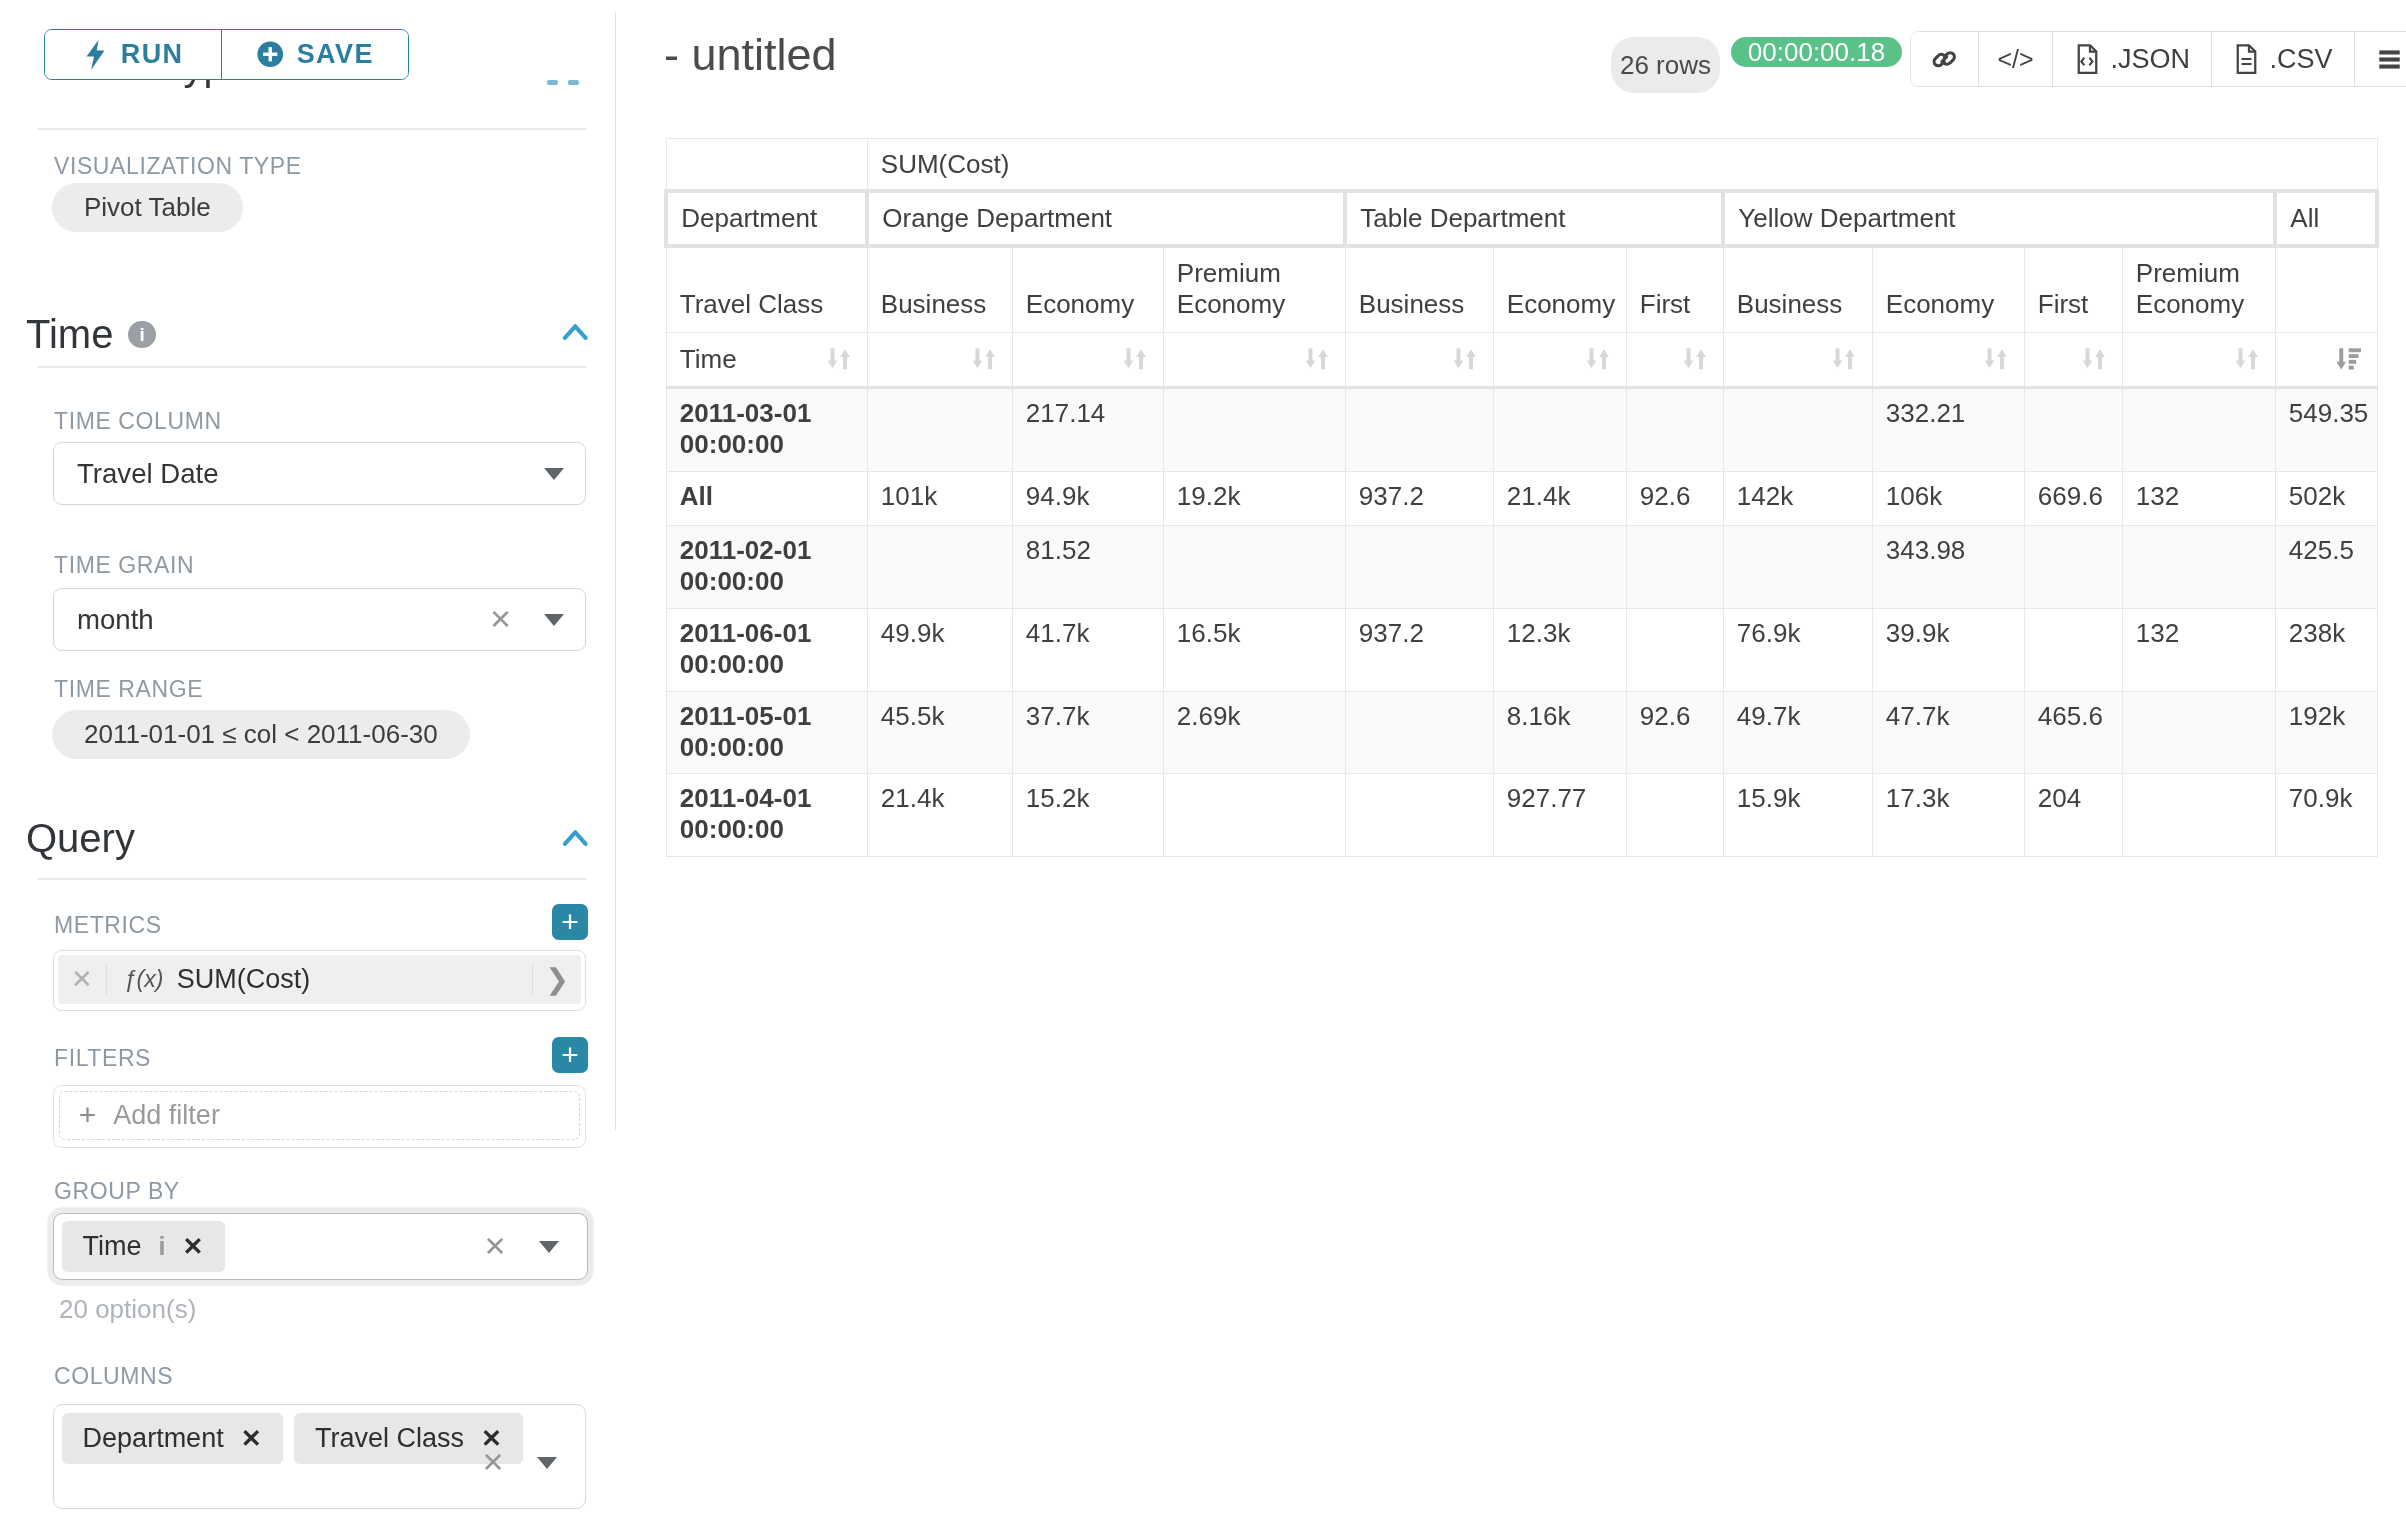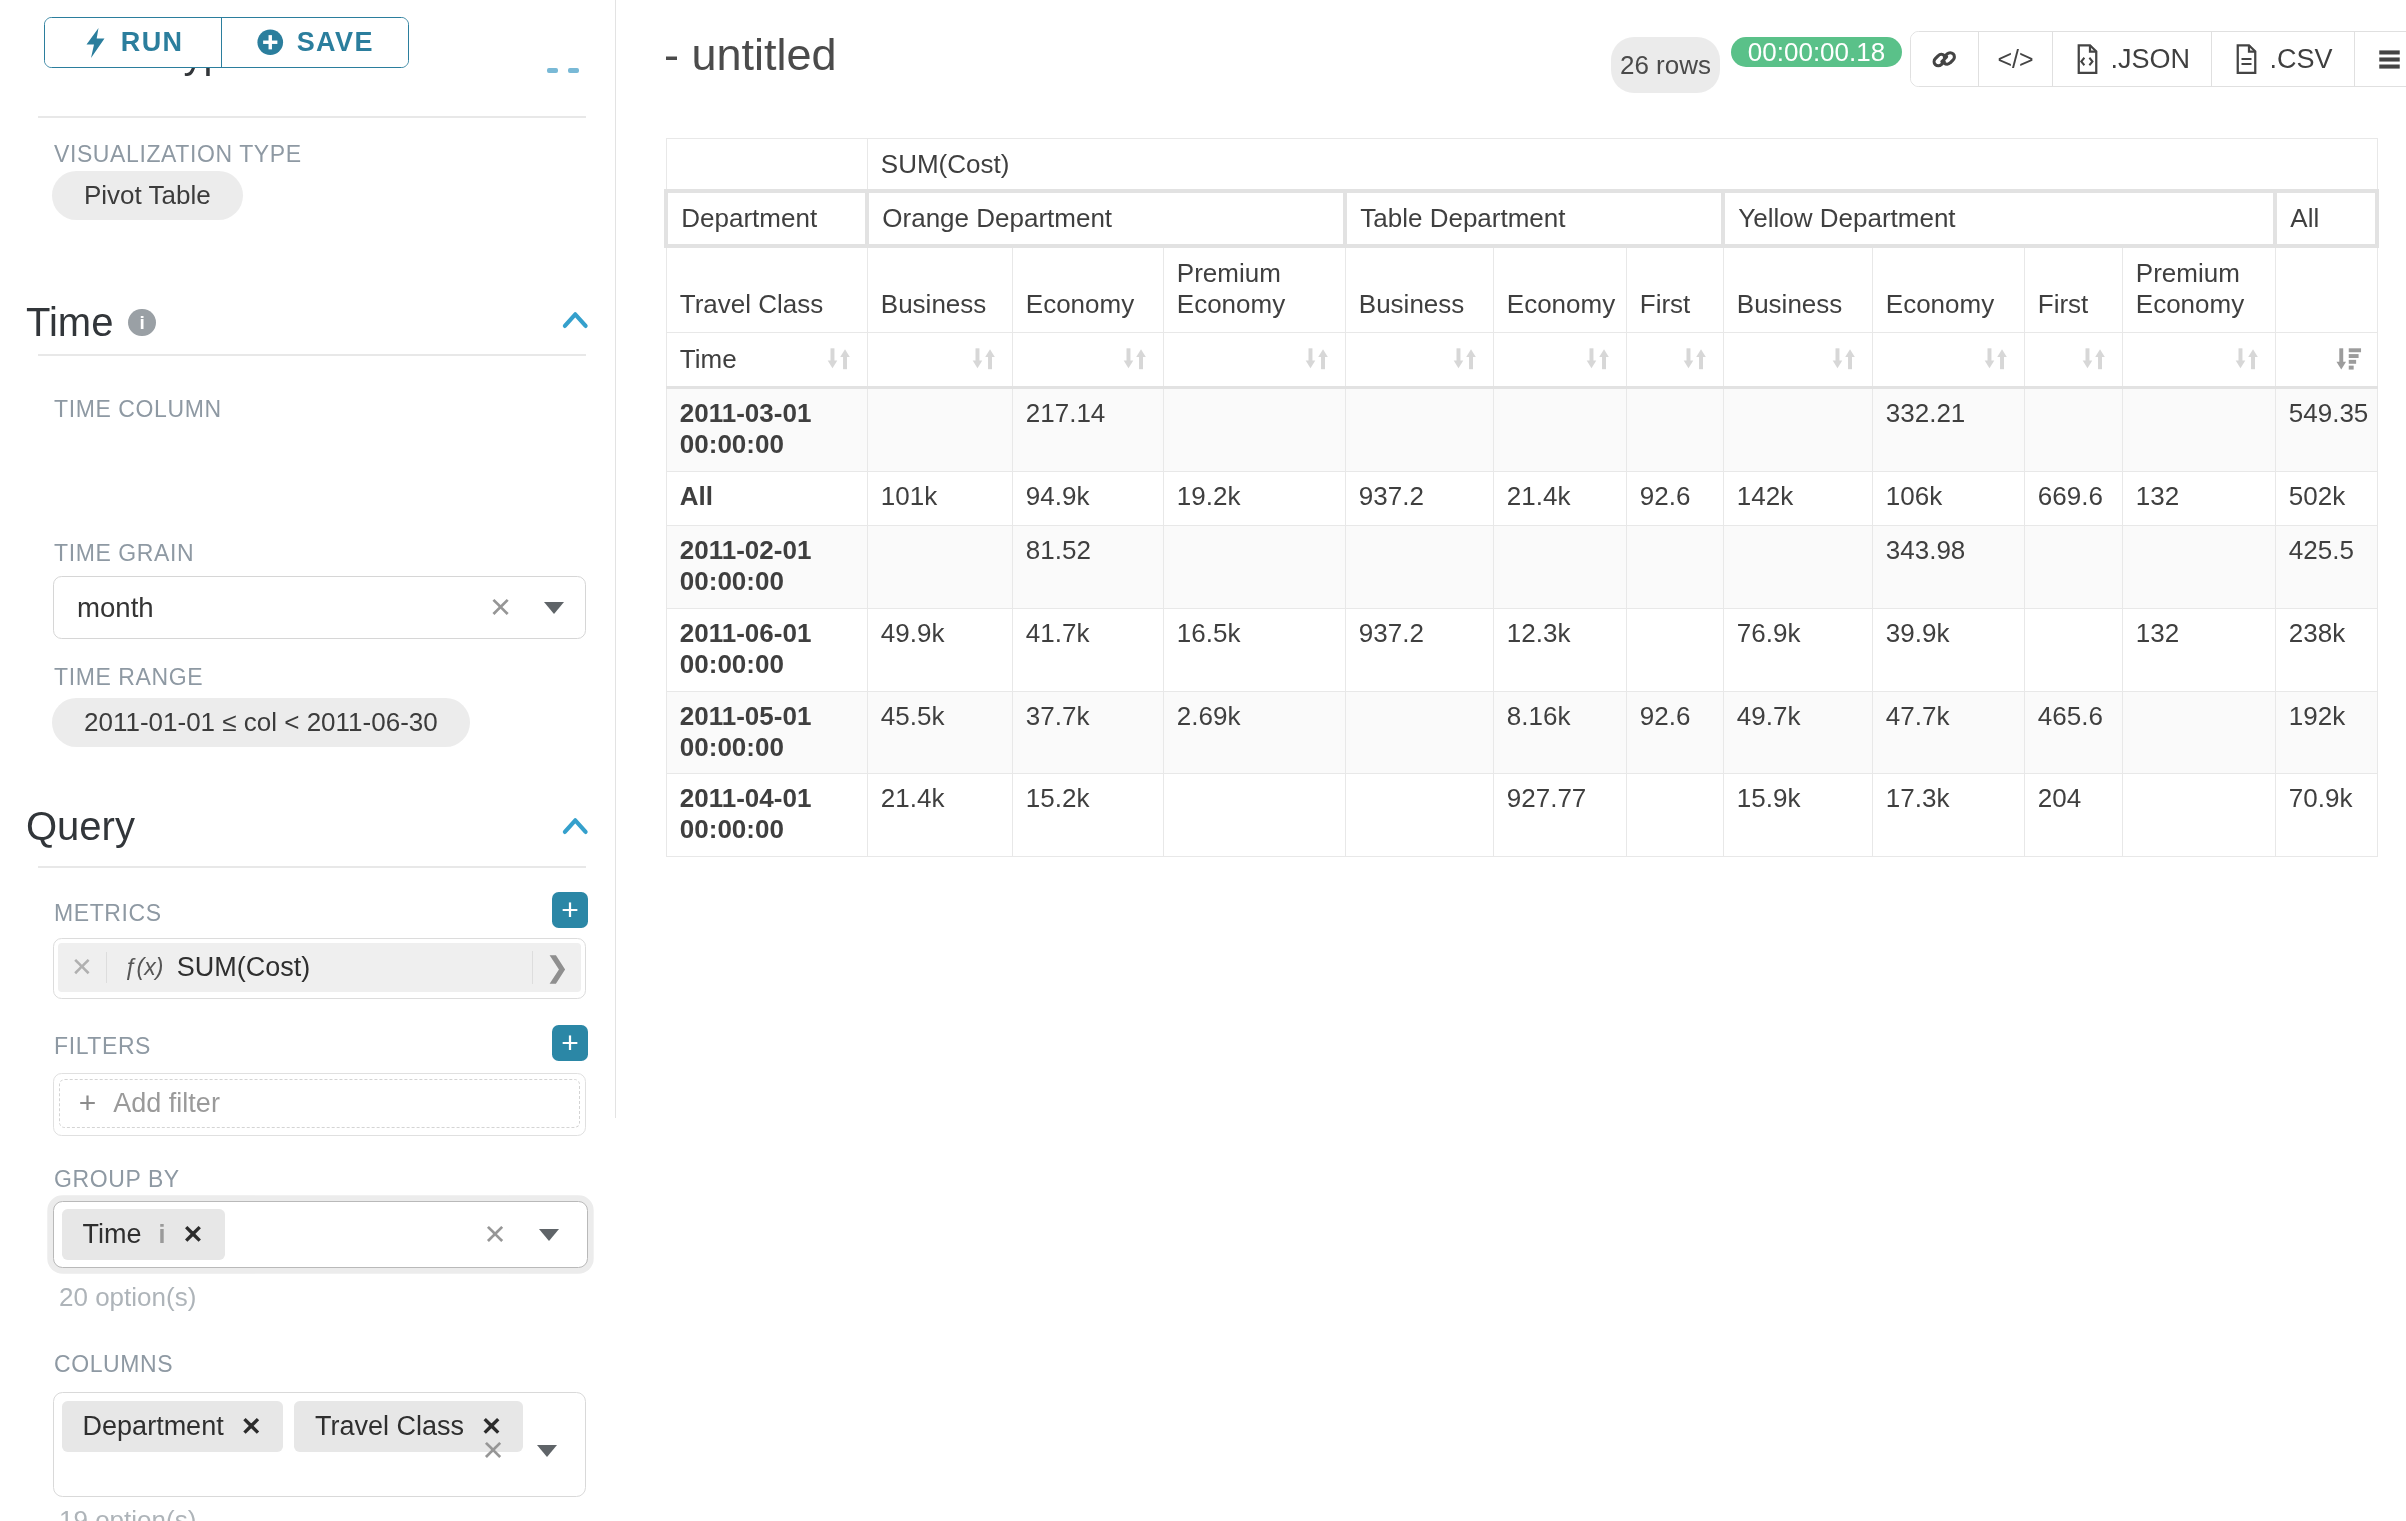--- a/index.html
+++ b/index.html
@@ -1,21 +1,21 @@
 <!DOCTYPE html>
 <html style="font-size:15px"><head>
 <meta charset="utf-8">
 <style>
   * { margin:0; padding:0; box-sizing:border-box; }
   html,body { width:2406px; height:1522px; overflow:hidden; background:#fff;
               font-family:"Liberation Sans", sans-serif; color:#3f3f3f; }
   .abs { position:absolute;text-align:right; }
 
   
-  #left-panel { position:absolute; left:0; top:0; width:616px; height:1118px;
+  #left-panel { position:absolute; left:0; top:12px; width:616px; height:1118px;
                 background:#fff; border-right:1.9px solid #e3e3e3; }
   .section-heading { font-size:40px; color:#32363a; font-weight:400; }
   .panel-label { font-size:23px; color:#8e99a3; letter-spacing:0.6px; font-weight:400; }
   .divider { position:absolute; left:38px; width:548px; height:1.9px; background:#e8e8e8; }
 
   .btn-group { position:absolute; left:44px; top:17px; display:flex; z-index:3;
                border:1.9px solid #2b7e9d; border-radius:7.6px; background:#fff; overflow:hidden; }
   .tb-btn { display:flex; align-items:center; justify-content:center; gap:13.3px;
             height:49px; background:#fff; color:#2b7e9d; font-size:27px; font-weight:700;
             letter-spacing:1.4px; border:none; cursor:pointer; }
@@ -121,20 +121,26 @@
     <span class="info-dot">i</span>
   </div>
   <div class="abs" style="left:561px; top:310px;">
     <svg width="28.5" height="19" viewBox="0 0 22 14">
         <polyline points="3,12 11,3 19,12" fill="none" stroke="#35a0cc" stroke-width="3.2" stroke-linecap="round" stroke-linejoin="round"></polyline>
       </svg>
   </div>
   <div class="divider" style="top:354px;"></div>
 
   <div class="abs panel-label" style="left:54px; top:396px;">TIME COLUMN</div>
+  <div class="select-box" style="top:430px;">
+    <span>Travel Date</span>
+    <span class="sel-controls">
+      <span class="caret-down"></span>
+    </span>
+  </div>
 
   <div class="abs panel-label" style="left:54px; top:540px;">TIME GRAIN</div>
   <div class="select-box" style="top:576px;">
     <span>month</span>
     <span class="sel-controls">
       <span class="x-thin">✕</span>
       <span class="caret-down"></span>
     </span>
   </div>
 

